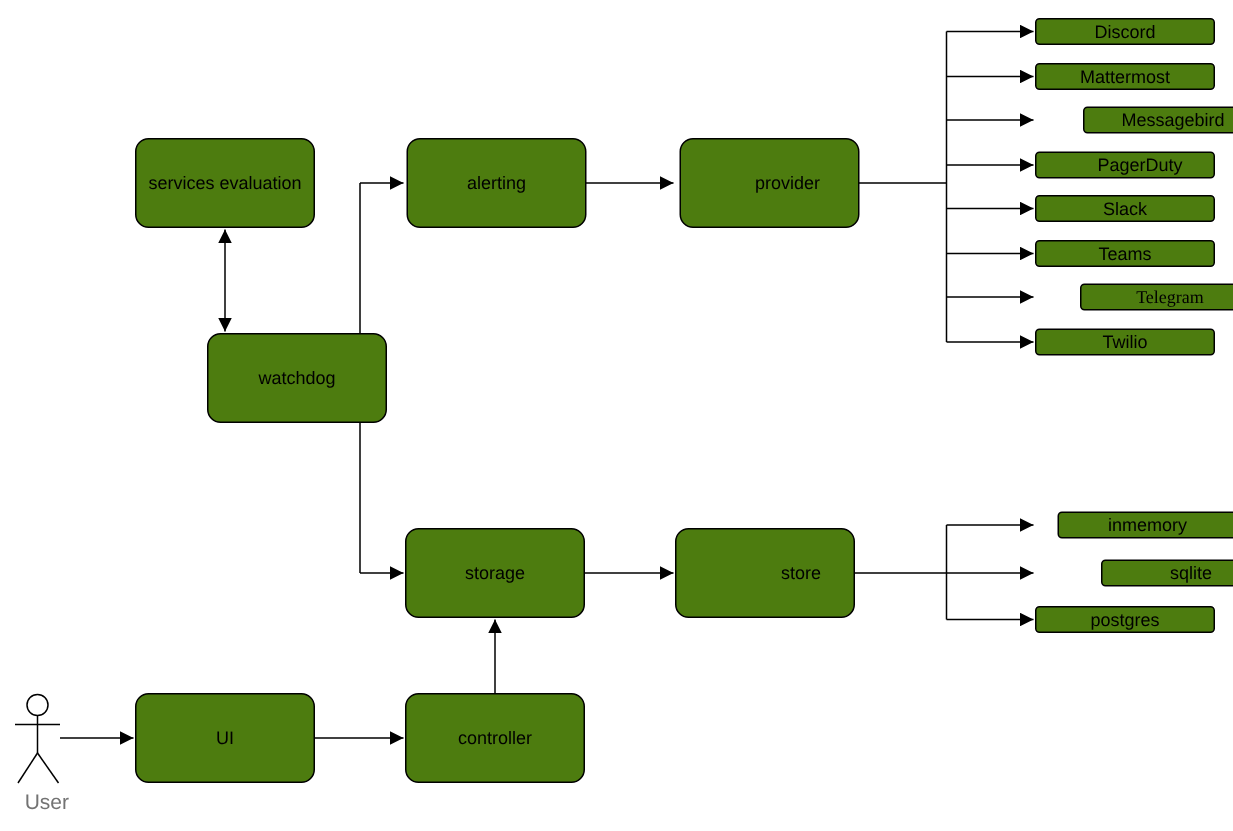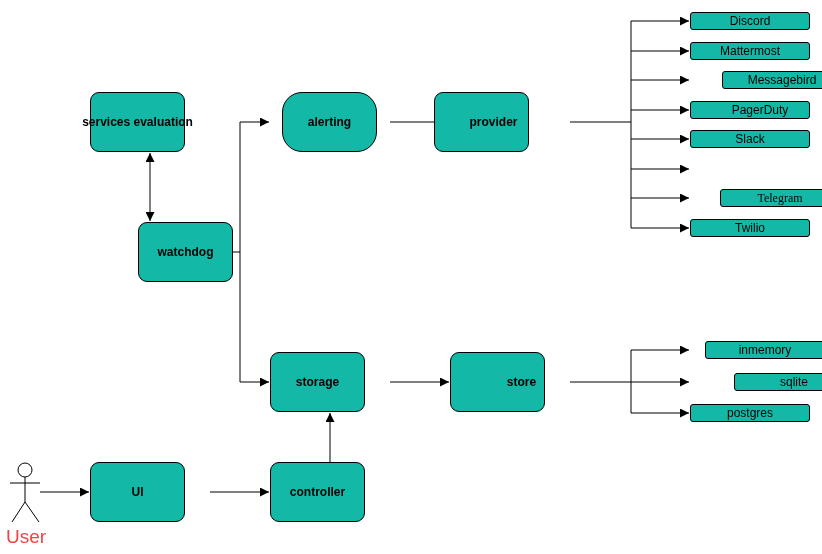--- a/index.html
+++ b/index.html
@@ -18,50 +18,49 @@
   svg.connectors {
     position: absolute;
     left: 0;
     top: 0;
     width: 822px;
     height: 554px;
   }
   .node {
     position: absolute;
     box-sizing: border-box;
-    background: #14b8a6;
+    background: #4d7c0f;
     border: 1px solid #000000;
     display: flex;
     align-items: center;
     justify-content: center;
     font-size: 12px;
     color: #000000;
     text-align: center;
     line-height: 1.2;
     white-space: nowrap;
   }
   .node.big {
-    width: 95px;
+    width: 120px;
     height: 60px;
     border-radius: 9px;
-    font-weight: bold;
   }
   .node.leaf {
     width: 120px;
     height: 18px;
     border-radius: 3px;
   }
   .actor-label {
     position: absolute;
     left: 6px;
     top: 526px;
     width: 40px;
-    text-align: left;
-    font-size: 19px;
-    color: #ef4444;
+    text-align: right;
+    font-size: 14px;
+    color: #737373;
   }
 </style>
 </head>
 <body>
 
 <div class="canvas">
 
   <svg class="connectors" viewBox="0 0 822 554" xmlns="http://www.w3.org/2000/svg">
     <defs>
       <marker id="arr" viewBox="0 0 10 10" refX="10" refY="5" markerWidth="9" markerHeight="9" orient="auto-start-reverse">
@@ -109,37 +108,38 @@
         <path d="M25,502 L12,522"></path>
         <path d="M25,502 L39,522"></path>
       </g>
     </g>
   </svg>
 
   <div class="node big" style="left:90px; top:92px;">services evaluation</div>
 
   <div class="node big" style="left:90px; top:222px;margin-left:48px;">watchdog</div>
 
-  <div class="node big" style="left:282px; top:92px;border-radius:20px;">alerting</div>
+  <div class="node big" style="left:271px; top:92px;">alerting</div>
 
-  <div class="node big" style="left:434px; top:92px;padding-left:24px;">provider</div>
+  <div class="node big" style="left:453px; top:92px;padding-left:24px;">provider</div>
 
   <div class="node big" style="left:270px; top:352px;">storage</div>
 
   <div class="node big" style="left:450px; top:352px;padding-left:48px;">store</div>
 
   <div class="node big" style="left:90px; top:462px;">UI</div>
 
   <div class="node big" style="left:270px; top:462px;">controller</div>
 
   <div class="node leaf" style="left:690px; top:12px;">Discord</div>
   <div class="node leaf" style="left:690px; top:42px;">Mattermost</div>
   <div class="node leaf" style="left:690px; top:71px;margin-left:32px;">Messagebird</div>
   <div class="node leaf" style="left:690px; top:101px;padding-left:20px;">PagerDuty</div>
   <div class="node leaf" style="left:690px; top:130px;">Slack</div>
+  <div class="node leaf" style="left:690px; top:160px;">Teams</div>
   <div class="node leaf" style="left:720px; top:189px;font-family:Liberation Serif, serif;">Telegram</div>
   <div class="node leaf" style="left:690px; top:219px;">Twilio</div>
 
   <div class="node leaf" style="left:705px; top:341px;">inmemory</div>
   <div class="node leaf" style="left:690px; top:373px;margin-left:44px;">sqlite</div>
   <div class="node leaf" style="left:690px; top:404px;">postgres</div>
 
   <div class="actor-label">User</div>
 
 </div>

